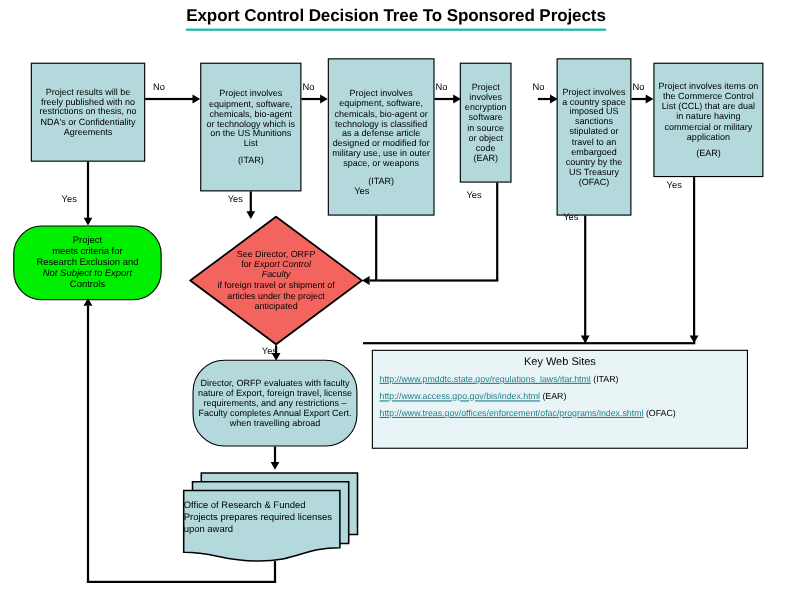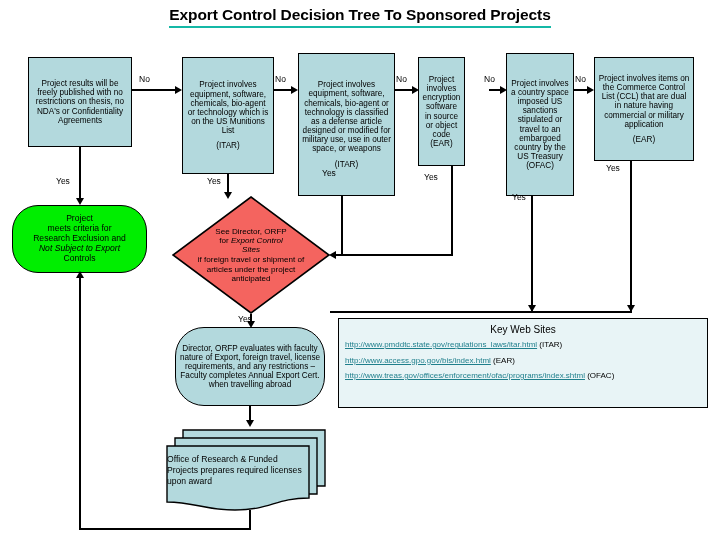--- a/index.html
+++ b/index.html
@@ -255,21 +255,21 @@
 
   <div class="diamond-wrap" style="left:172px; top:196px; width:158px; height:118px;">
     <svg class="diamond-shape" viewBox="0 0 158 118">
       <polygon points="79,1 157,59 79,117 1,59" fill="#f4645f" stroke="#000000" stroke-width="1.6"></polygon>
     </svg>
     <div class="diamond-text" style="font-size:8.1px;">
       <div>See Director, ORFP</div>
       <div>
         <span>for </span><span class="ital">Export Control</span>
       </div>
-      <div class="ital">Sites</div>
+      <div class="ital">Faculty</div>
       <div style="margin-top:1px;">if foreign travel or shipment of articles under the project anticipated</div>
     </div>
   </div>
 
   <div class="ln lnv" style="left:227px; top:174px; width:2px; height:22px;"></div>
   <div class="arrow-d" style="left:223.5px; top:192px;"></div>
   <div class="edge-label" style="left:207px; top:176px;">Yes</div>
 
   <div class="ln lnv" style="left:341px; top:196px; width:2px; height:59px;"></div>
   <div class="ln lnh" style="left:336px; top:254px; width:7px;"></div>
@@ -308,21 +308,21 @@
   </div>
 
   <div class="ln lnv" style="left:249px; top:406px; width:2px; height:16px;"></div>
   <div class="arrow-d" style="left:245.5px; top:420px;"></div>
 
   <div class="ln lnv" style="left:249px; top:510px; width:2px; height:20px;"></div>
   <div class="ln lnh" style="left:79px; top:528px; width:172px;"></div>
   <div class="ln lnv" style="left:79px; top:278px; width:2px; height:252px;"></div>
   <div class="arrow-u" style="left:75.5px; top:271px;"></div>
 
-  <div id="weblinks" style="left:338px; top:318px; width:370px; height:90px;">
+  <div id="weblinks" style="left:338px; top:318px; width:342px; height:90px;">
     <div class="wl-title">Key Web Sites</div>
 
 
     <div class="wl-row">
       <span class="wl-url">http://www.pmddtc.state.gov/regulations_laws/itar.html</span><span class="wl-note"> (ITAR)</span>
     </div>
 
     <div class="wl-row">
       <span class="wl-url">http://www.access.gpo.gov/bis/index.html</span><span class="wl-note"> (EAR)</span>
     </div>

